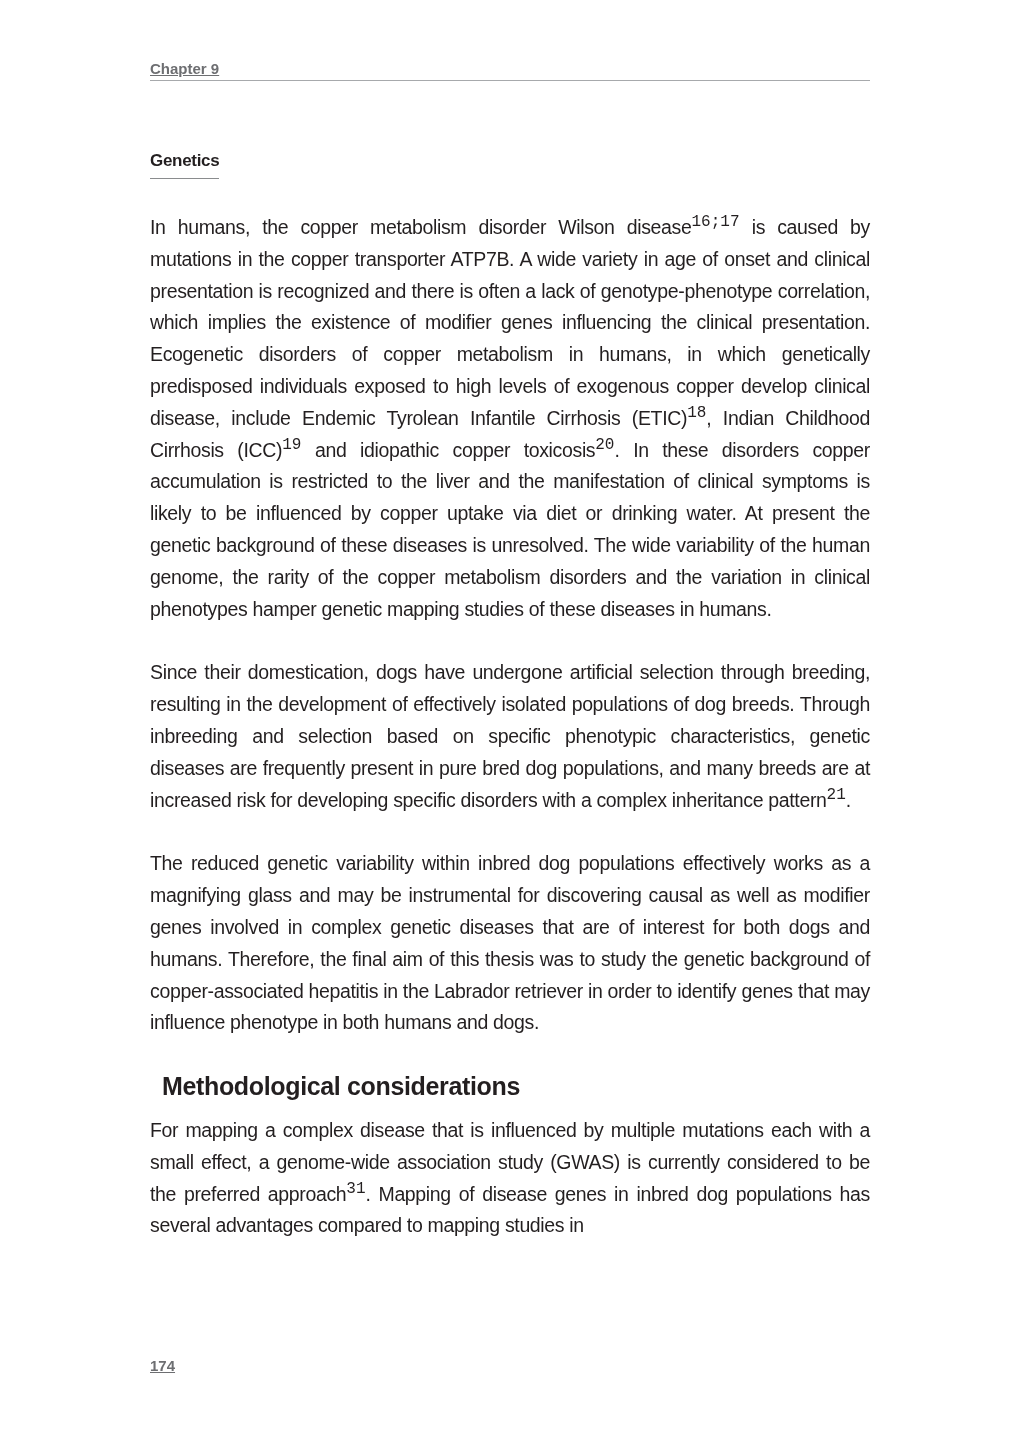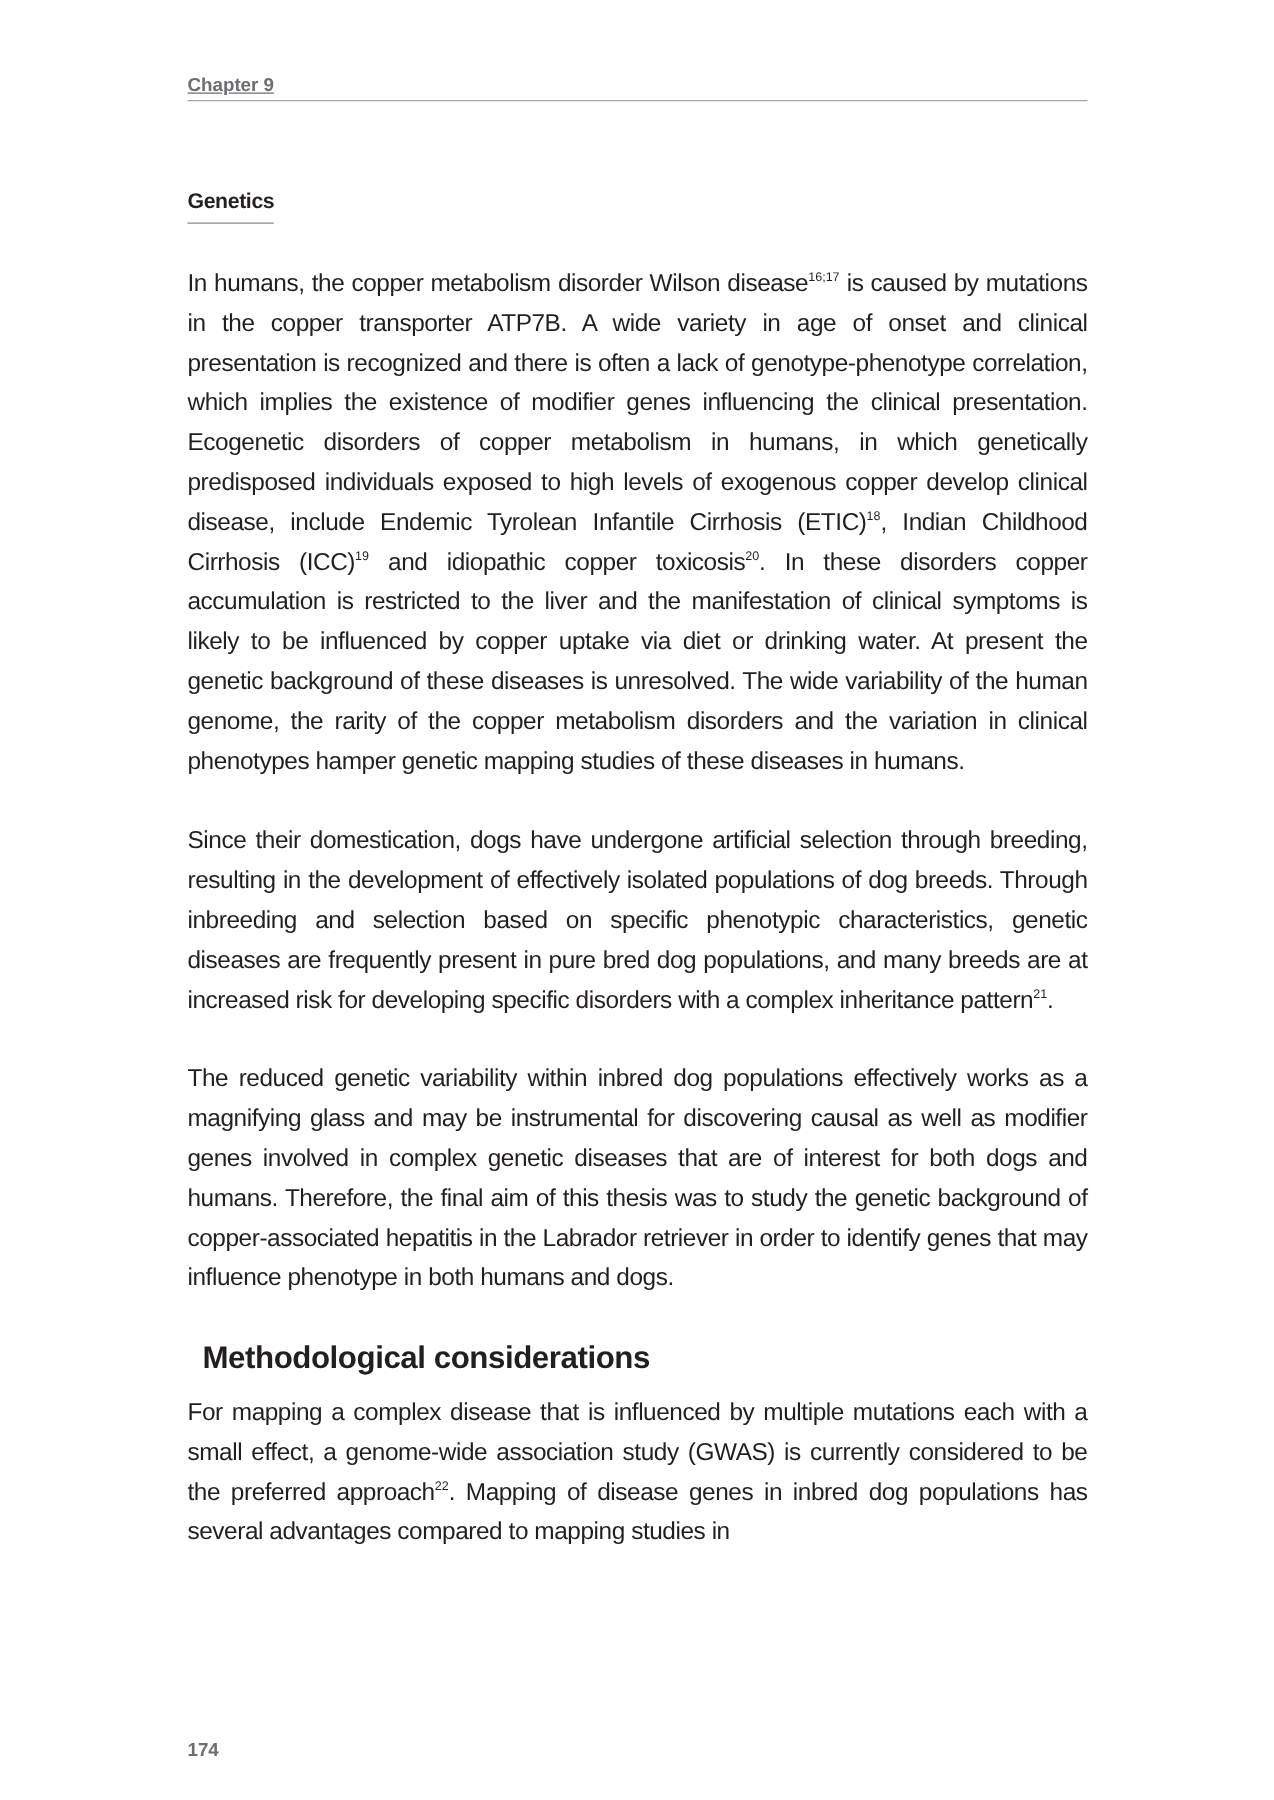--- a/index.html
+++ b/index.html
@@ -11,32 +11,32 @@
     .section-title { position: absolute; left: 150px; top: 144px; margin: 0;
                      font-size: 17px; font-weight: bold; color: #231f20;
                      border-bottom: 1px solid #8a8c8e; padding-bottom: 0px;
                      letter-spacing: -0.3px; line-height: 34px; }
     .body { position: absolute; left: 150px; top: 212px; width: 720px; }
     p { margin: 0 0 32px 0; font-size: 19.5px; line-height: 31.8px;
         text-align: justify; letter-spacing: -0.35px; word-spacing: 0px; }
     p.tight { margin-bottom: 0; }
     .subhead { font-weight: bold; font-size: 25px; line-height: 31.8px;
                letter-spacing: -0.35px; margin: 12px; }
-    sup { font-size: 10px; line-height: 0; vertical-align: 8px; letter-spacing: 0; }
-    .page-number { position: absolute; left: 150px; top: 1392px;
-                   font-size: 15px; font-weight: bold; color: #6d6e71; }
+    sup { font-size: 16px; line-height: 0; vertical-align: 8px; letter-spacing: 0; font-family: Liberation Mono, monospace; }
+    .page-number { position: absolute; left: 150px; top: 1357px;
+                   font-size: 15px; font-weight: bold; color: #6d6e71; text-decoration: underline; }
   </style>
 </head>
 <body>
 
 <div class="running-head">Chapter 9</div>
 
 <h1 class="section-title">Genetics</h1>
 
 <div class="body">
   <p><span>In humans, the copper metabolism disorder Wilson disease</span><sup>16;17</sup><span> is caused by mutations in the copper transporter ATP7B. A wide variety in age of onset and clinical presentation is recognized and there is often a lack of genotype-phenotype correlation, which implies the existence of modifier genes influencing the clinical presentation. Ecogenetic disorders of copper metabolism in humans, in which genetically predisposed individuals exposed to high levels of exogenous copper develop clinical disease, include Endemic Tyrolean Infantile Cirrhosis (ETIC)</span><sup>18</sup><span>, Indian Childhood Cirrhosis (ICC)</span><sup>19</sup><span> and idiopathic copper toxicosis</span><sup>20</sup><span>. In these disorders copper accumulation is restricted to the liver and the manifestation of clinical symptoms is likely to be influenced by copper uptake via diet or drinking water. At present the genetic background of these diseases is unresolved. The wide variability of the human genome, the rarity of the copper metabolism disorders and the variation in clinical phenotypes hamper genetic mapping studies of these diseases in humans.</span></p>
   <p><span>Since their domestication, dogs have undergone artificial selection through breeding, resulting in the development of effectively isolated populations of dog breeds. Through inbreeding and selection based on specific phenotypic characteristics, genetic diseases are frequently present in pure bred dog populations, and many breeds are at increased risk for developing specific disorders with a complex inheritance pattern</span><sup>21</sup><span>.</span></p>
   <p><span>The reduced genetic variability within inbred dog populations effectively works as a magnifying glass and may be instrumental for discovering causal as well as modifier genes involved in complex genetic diseases that are of interest for both dogs and humans. Therefore, the final aim of this thesis was to study the genetic background of copper-associated hepatitis in the Labrador retriever in order to identify genes that may influence phenotype in both humans and dogs.</span></p>
   <div class="subhead">Methodological considerations</div>
-  <p class="tight"><span>For mapping a complex disease that is influenced by multiple mutations each with a small effect, a genome-wide association study (GWAS) is currently considered to be the preferred approach</span><sup>22</sup><span>. Mapping of disease genes in inbred dog populations has several advantages compared to mapping studies in</span></p>
+  <p class="tight"><span>For mapping a complex disease that is influenced by multiple mutations each with a small effect, a genome-wide association study (GWAS) is currently considered to be the preferred approach</span><sup>31</sup><span>. Mapping of disease genes in inbred dog populations has several advantages compared to mapping studies in</span></p>
 </div>
 
 <div class="page-number">174</div>
 
 </body></html>

